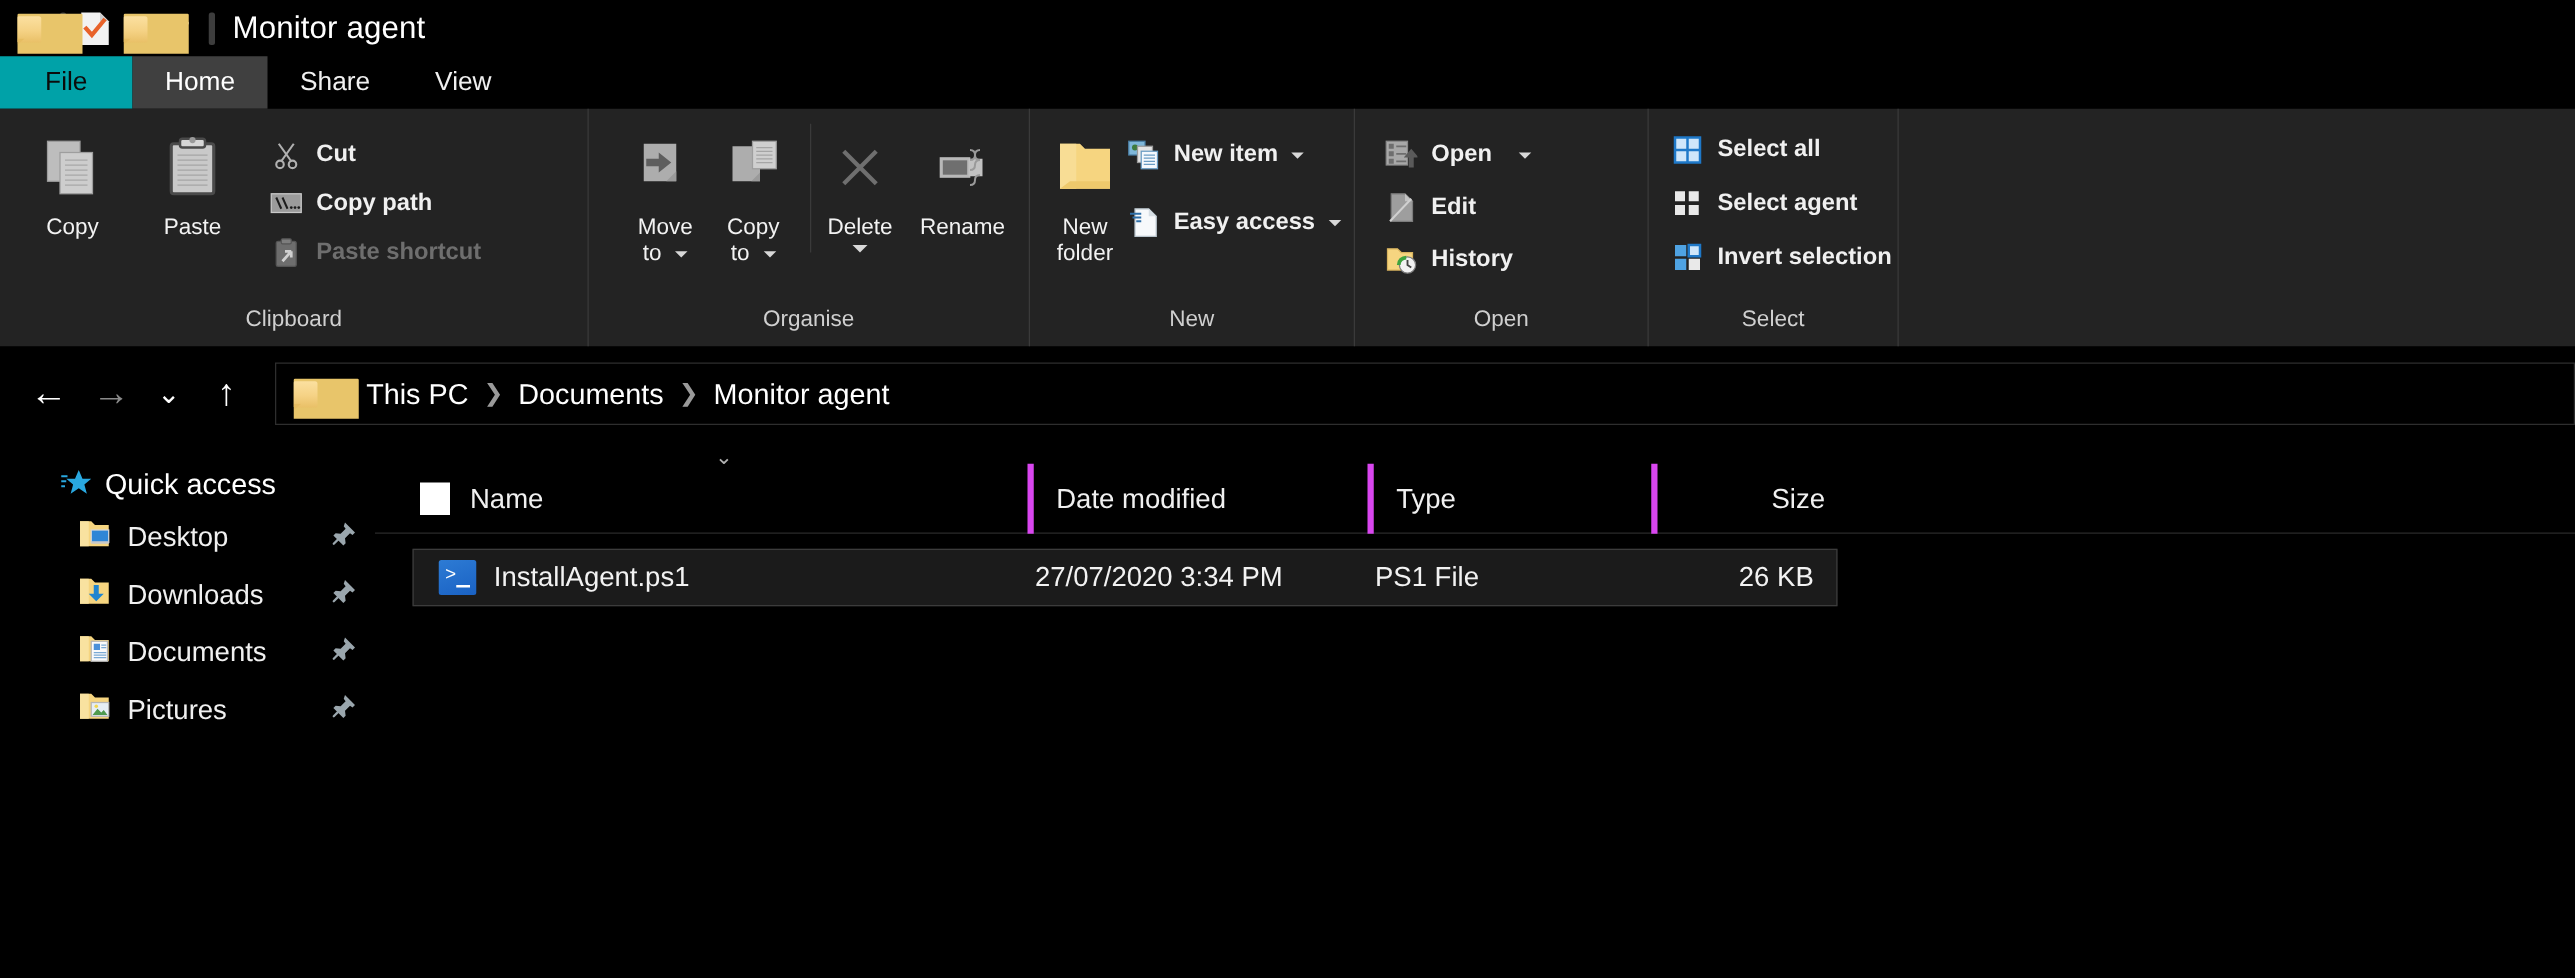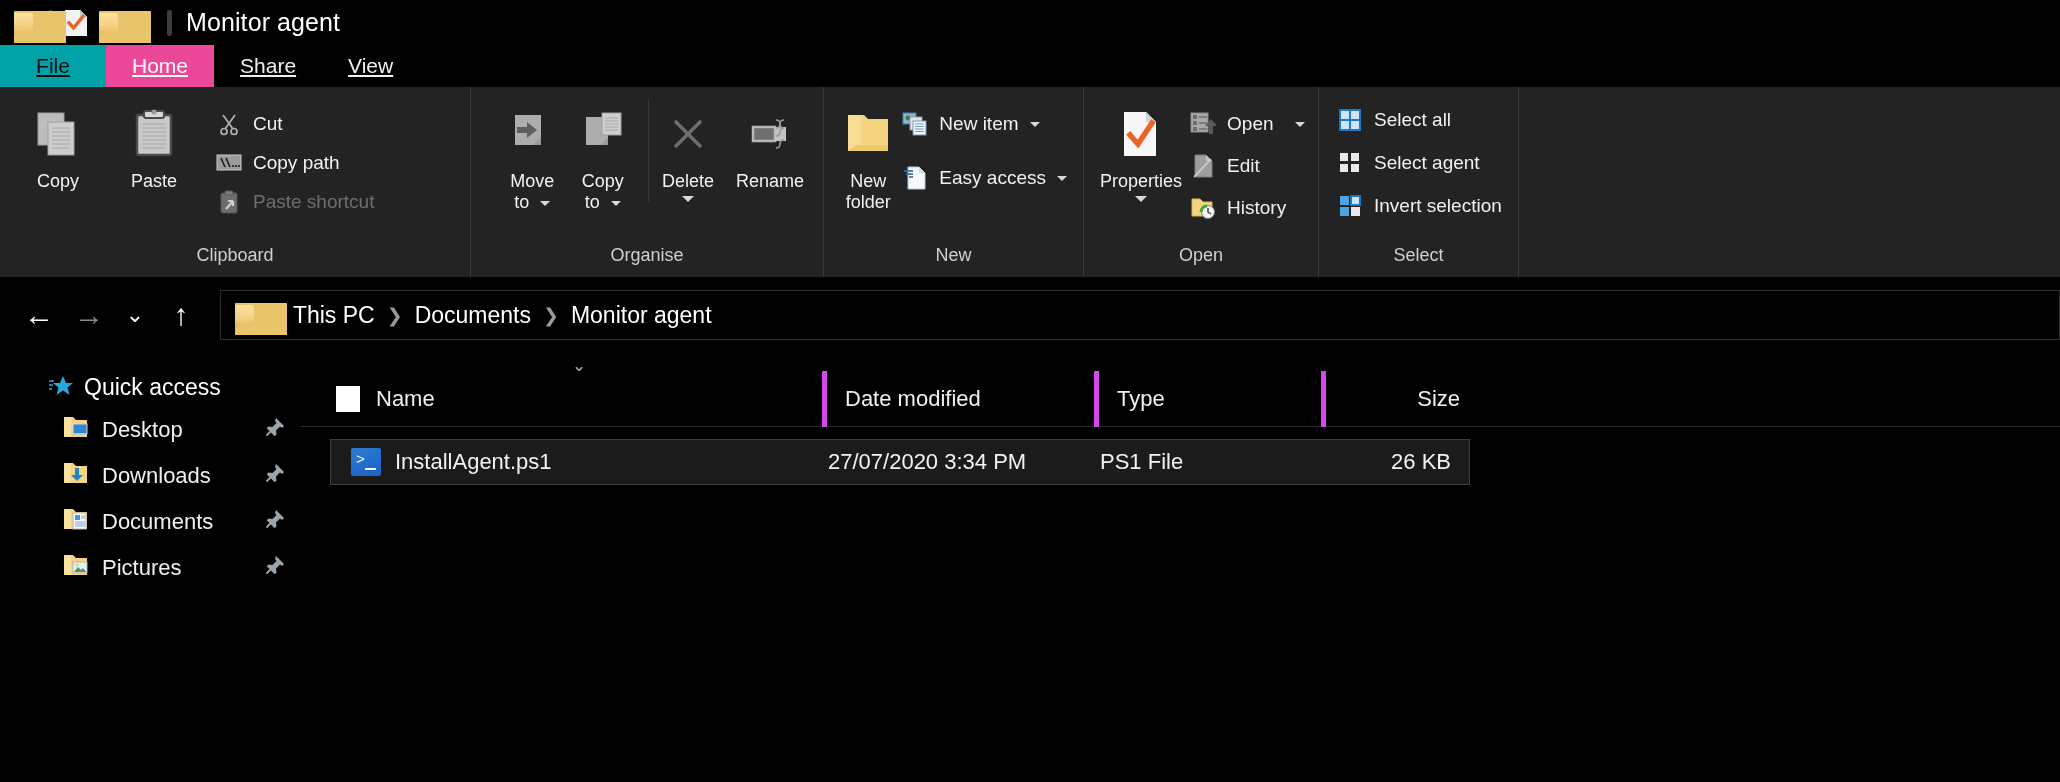--- a/index.html
+++ b/index.html
@@ -44,24 +44,24 @@
   .folder-ico .body:after {
     content:''; position:absolute; left:0; bottom:-2px;
     width: 6px; height: 5px; background:#e6bd62;
     clip-path: polygon(0 0,100% 0,0 100%);
   }
 
   
   .tabstrip { height: 42px; background: #000; display: flex; align-items: stretch; }
   .tab {
     display: flex; align-items: center; justify-content: center;
-    font-size: 21px; color: #f0f0f0; padding: 16px 26px; cursor: default; text-decoration: underline;
+    font-size: 21px; color: #f0f0f0; padding: 16px 26px; cursor: default;
   }
   .tab.file { background: #00A2A8; color: #0b0b0b; min-width: 106px; font-size: 21px; }
-  .tab.active { background: #ec4899; color: #fff; }
+  .tab.active { background: #404040; color: #fff; }
 
   
   .ribbon {
     height: 190px; background: #232323;
     display: flex; align-items: stretch; position: relative;
   }
   .rgroup {
     display: flex; flex-direction: column;
     position: relative; padding: 0;
   }
@@ -75,21 +75,21 @@
   .bigbtn {
     width: 96px; display: flex; flex-direction: column; align-items: center;
     padding-top: 6px; gap: 2px; cursor: default;
   }
   .bigbtn .lbl {
     font-size: 18px; color: #f2f2f2; text-align: center; line-height: 21px;
     margin-top: 6px;
   }
   .bigbtn .ico-wrap { height: 58px; display: flex; align-items: center; justify-content: center; }
 
-  .smallcol { display: flex; flex-direction: column; gap: 9px; padding-top: 10px; }
+  .smallcol { display: flex; flex-direction: column; gap: 9px; padding-top: 10px; font-weight: bold; }
   .smallbtn {
     display: flex; align-items: center; gap: 11px; height: 30px;
     padding: 0 6px; cursor: default;
   }
   .smallbtn .lbl { font-size: 19px; color: #f0f0f0; white-space: nowrap; }
   .smallbtn .lbl.dim { color: #6e6e6e; }
   .ico16 { width: 26px; height: 26px; display: flex; align-items: center; justify-content: center; flex: 0 0 26px; }
 
   .caret { width: 0; height: 0; border-left: 6px solid transparent; border-right: 6px solid transparent;
            border-top: 6px solid #d8d8d8; }
@@ -400,33 +400,20 @@
           <span class="lbl">Easy access</span>
           <span class="caret sm"></span>
         </div>
       </div>
     </div>
     <div class="rgroup-label">New</div>
   </div>
 
   <div class="rgroup" style="width:235px">
     <div class="rgroup-body" style="padding-left:16px">
-      <div class="bigbtn" style="width:118px">
-        <div class="ico-wrap">
-          <svg width="46" height="50" viewBox="0 0 46 50">
-            <path d="M6 3 h22 l10 10 v34 h-32 z" fill="#f7f7f7"></path>
-            <path d="M28 3 l10 10 h-10 z" fill="#d2d2d2"></path>
-            <path d="M12 26 l8 9 L34 14" stroke="#e8622a" stroke-width="5.5" fill="none" stroke-linecap="square"></path>
-          </svg>
-        </div>
-        <div class="lbl">Properties</div>
-        <div class="caret-row">
-            <span class="caret"></span>
-          </div>
-      </div>
       <div class="smallcol" style="margin-left:2px;gap:12px">
         <div class="smallbtn">
           <span class="ico16">
             <svg width="26" height="24" viewBox="0 0 26 24">
               <rect x="1" y="1" width="17" height="19" fill="#a8a8a8" stroke="#8a8a8a"></rect>
               <g fill="#6e6e6e">
                   <rect x="3" y="3" width="4" height="4"></rect>
                   <rect x="3" y="9" width="4" height="4"></rect>
                   <rect x="3" y="15" width="4" height="4"></rect>
                 </g>

